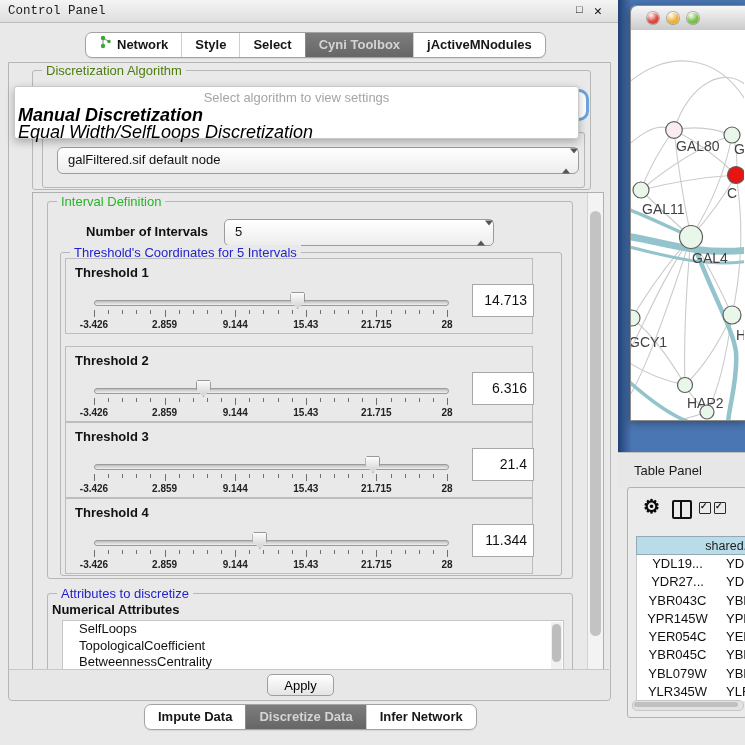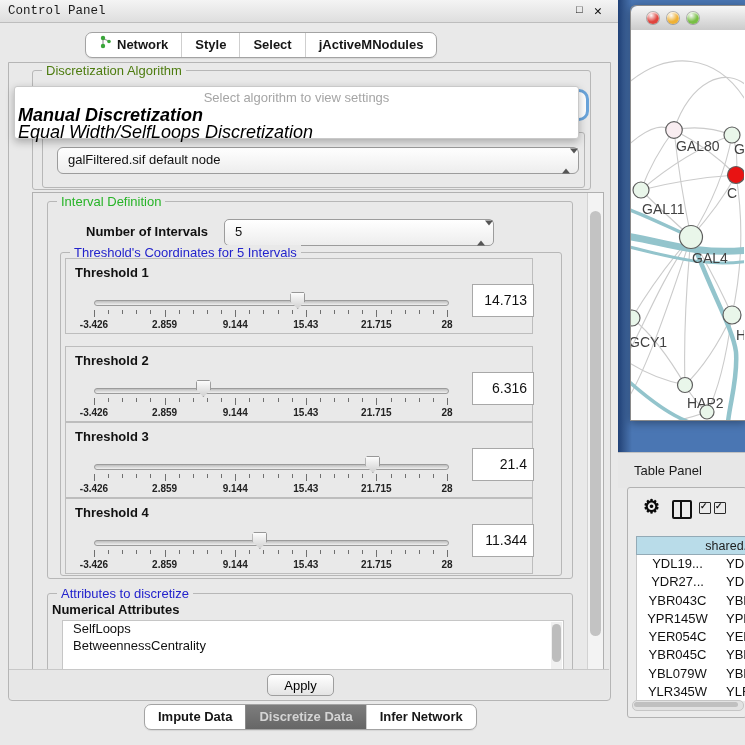--- a/index.html
+++ b/index.html
@@ -67,21 +67,21 @@
     box-shadow:inset 0 0 0 1px #979797;}
   .tick{position:absolute;width:1px;background:#6f6f6f;top:51px;}
   .tlabel{position:absolute;top:60px;font-size:10px;font-weight:bold;color:#222;
     transform:translateX(-50%);white-space:nowrap;}
   .vbox{position:absolute;left:406px;top:25px;width:54px;height:31px;background:#fff;
     border:1px solid #a8a8a8;font-size:14px;text-align:right;line-height:31px;padding-right:6px;}
 
   .attr-list-label{position:absolute;left:4px;top:8px;font-size:13px;font-weight:bold;}
   .attr-list{position:absolute;left:14px;top:26px;width:500px;height:64px;background:#fff;
     border:1px solid #c6c6c6;overflow:hidden;}
-  .attr-item{font-size:13px;line-height:16.5px;padding-left:10px;white-space:nowrap;}
+  .attr-item{font-size:13px;line-height:16.5px;padding-left:16px;white-space:nowrap;}
   .list-sb{position:absolute;right:1px;top:1px;width:11px;height:62px;background:#f0f0f0;}
   .list-sb-thumb{position:absolute;left:1px;top:2px;width:9px;height:38px;background:#bdbdbd;border-radius:5px;}
 
   .apply-row{position:absolute;left:9px;top:669px;width:600px;height:29px;background:#e7e7e7;
     border-top:1px solid #c8c8c8;border-radius:0 0 4px 4px;}
   .apply-btn{position:absolute;left:258px;top:4px;width:67px;height:22px;
     background:linear-gradient(#ffffff,#e4e4e4);border:1px solid #9e9e9e;border-radius:5px;
     font-size:13px;font-family:"Liberation Sans",sans-serif;}
 
   
@@ -145,20 +145,23 @@
             <circle cx="4" cy="11" r="2.2" fill="#3aa53a"></circle>
             <circle cx="10" cy="6.5" r="1.8" fill="#3aa53a"></circle>
           </svg></span>
         <span>Network</span>
       </div>
       <div class="seg">
         <span>Style</span>
       </div>
       <div class="seg">
         <span>Select</span>
+      </div>
+      <div class="seg sel">
+        <span>Cyni Toolbox</span>
       </div>
       <div class="seg">
         <span>jActiveMNodules</span>
       </div>
     </div>
 
   <div class="content-panel"></div>
 
   <div class="group" style="left:32px;top:70px;width:557px;height:118px;">
     <span class="gtitle faded">Discretization Algorithm</span>
@@ -349,20 +352,21 @@
           </div>
       </div>
     </div>
 
     <div class="group" style="left:14px;top:400px;width:524px;height:96px;">
       <span class="gtitle blue">Attributes to discretize</span>
       <span class="attr-list-label">Numerical Attributes</span>
       <div class="attr-list">
         <div id="attr-items">
             <div class="attr-item">SelfLoops</div>
+            <div class="attr-item">TopologicalCoefficient</div>
             <div class="attr-item">BetweennessCentrality</div>
           </div>
         <div class="list-sb">
             <div class="list-sb-thumb"></div>
           </div>
       </div>
     </div>
 
     <div class="panel-sb">
       <div class="panel-sb-thumb"></div>

